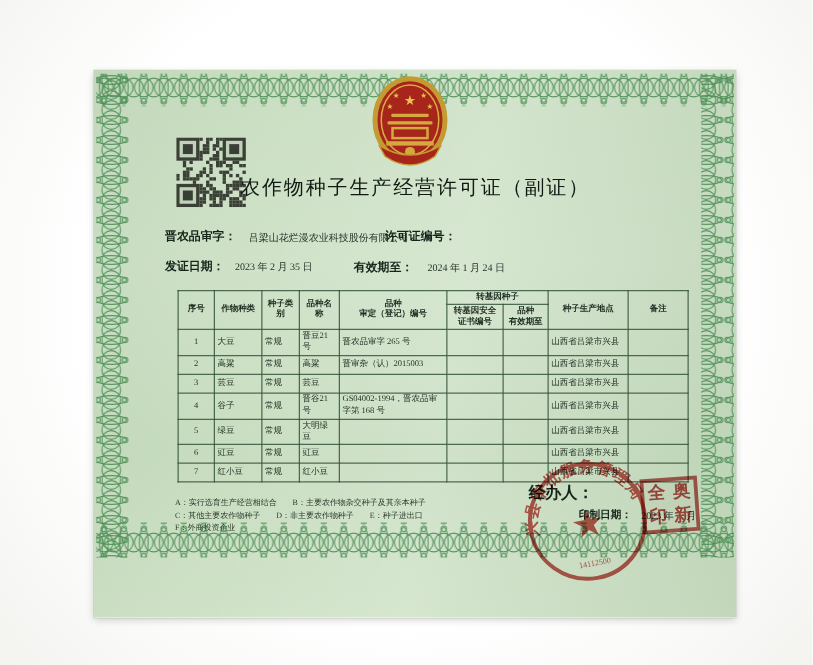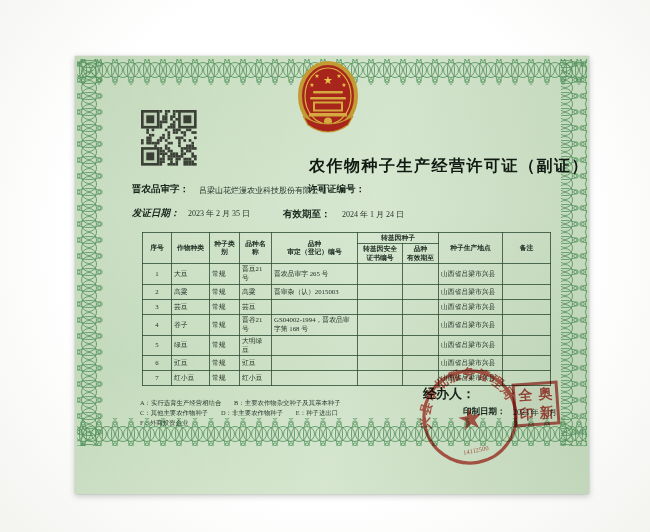--- a/index.html
+++ b/index.html
@@ -16,30 +16,30 @@
     position:absolute;left:75px;top:56px;width:514px;height:438px;
     background:
       linear-gradient(100deg, rgba(120,150,115,.10), rgba(255,255,255,0) 28%, rgba(255,255,255,.14) 55%, rgba(100,135,95,.12) 100%),
       linear-gradient(180deg,#cbdfc3 0%, #d0e3c9 35%, #c9dec1 70%, #cfe2c7 100%);
     box-shadow:0 2px 6px rgba(50,70,50,.28), 0 0 1px rgba(0,0,0,.3);
   }
   .lace{position:absolute;left:0;top:0;}
   .emblem{position:absolute;left:222px;top:4px;}
   .qr{position:absolute;left:66px;top:54px;width:56px;height:58px;}
   .title{
-    position:absolute;left:0;top:84px;width:100%;text-align:right;
-    font-weight:bold;font-size:16px;letter-spacing:1.5px;color:#101a12;margin-top:16px;
+    position:absolute;left:0;top:84px;width:100%;text-align:center;
+    font-weight:normal;font-size:16px;letter-spacing:1.5px;color:#101a12;
   }
   .lbl{position:absolute;font-weight:bold;font-size:9.5px;color:#16251a;white-space:nowrap;}
   .val{position:absolute;font-size:8px;color:#26342a;white-space:nowrap;}
   .f-company-label{left:57px;top:127px;}
   .f-company-value{left:124px;top:129px;}
   .f-license-label{left:213px;top:127px;padding-left:20px;}
   .f-license-value{left:278px;top:129px;}
-  .f-issue-label{left:57px;top:151px;font-style:italic;}
+  .f-issue-label{left:57px;top:151px;}
   .f-issue-value{left:113px;top:152px;}
   .f-valid-label{left:208px;top:152px;}
   .f-valid-value{left:267px;top:153px;}
   table.seed{
     position:absolute;left:67px;top:176px;width:409px;
     border-collapse:collapse;table-layout:fixed;
     font-size:6.8px;color:#1d2c21;
   }
   table.seed th,table.seed td{
     border:1px solid rgba(45,75,52,.8);

